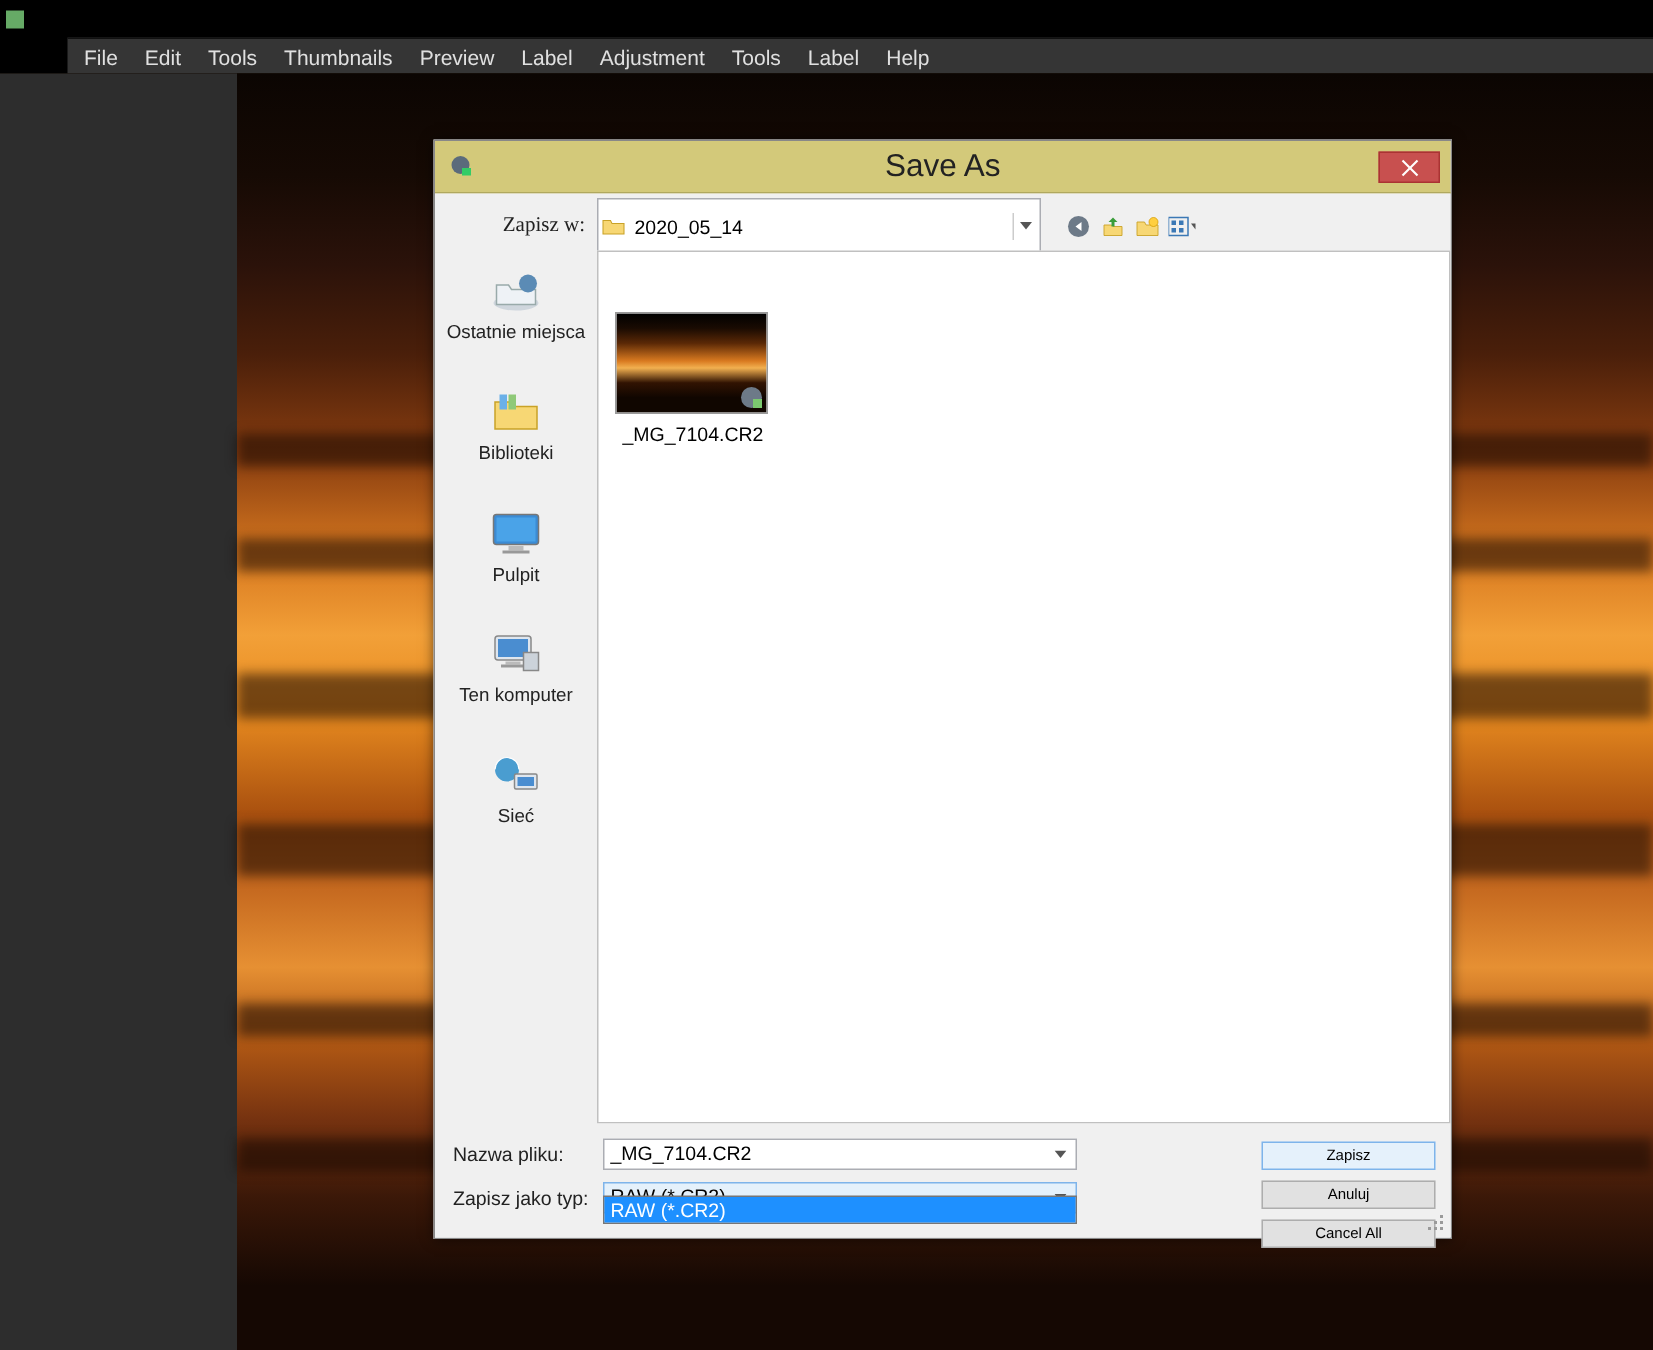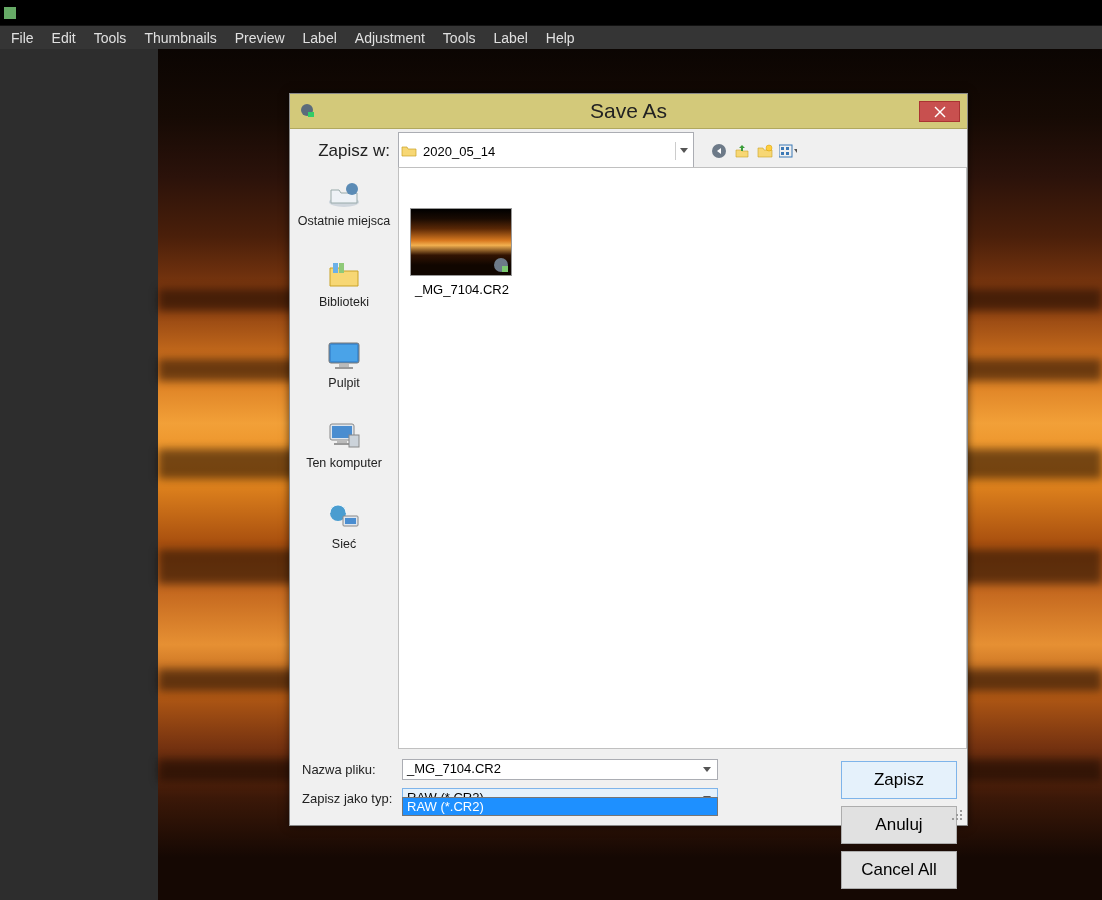--- a/index.html
+++ b/index.html
@@ -6,21 +6,21 @@
   html, body { width: 1102px; height: 900px; overflow: hidden; font-family: "Segoe UI", Tahoma, sans-serif; font-size: 13px; }
   body { background: #000; color: #fff; position: relative; }
 
   
   .titlebar { height: 25px; background: #000; display: flex; align-items: center; padding-left: 4px; }
   .titlebar .icon { width: 12px; height: 12px; background: #6a6; margin-right: 4px; }
   .titlebar .title { font-size: 18px; font-weight: 600; color: #fff; letter-spacing: 0.2px;}
   .titlebar .title .sep { color:#fff; }
   
   
-  .menubar { height: 24px; background: #353535; border-top: 1px solid #111; display: flex; align-items: center; padding: 0 2px; }
+  .menubar { height: 24px; background: #353535; border-top: 1px solid #111; display: flex; align-items: center; padding: 0 2px; margin-left: 45px; }
   .menubar .item { color: #e0e0e0; padding: 3px 9px; font-size: 14px; cursor: default; }
 
   
   .bgarea { position: absolute; left: 0; top: 49px; right: 0; bottom: 0; background:#1a0d00; }
   .bgleft { position:absolute; left:0; top:0; width:158px; bottom:0; background:#2d2d2d; }
   .sunset { position:absolute; left:158px; top:0; right:0; bottom:0; 
      background: linear-gradient(to bottom,
         #0b0502 0%, #160a04 8%, #2b120a 15%, #4a1f0a 22%,
         #8a3e10 30%, #d97a20 38%, #f2a038 44%, #e88b20 50%,
         #a9500f 58%, #c66a20 64%, #e69033 70%, #b05814 76%,
@@ -51,21 +51,21 @@
   .dlg-close {
     position:absolute; right:7px; top:7px; width:41px; height:21px;
     background:#c8504f; display:flex; align-items:center; justify-content:center;
     border:1px solid #a33; cursor:pointer;
   }
   .dlg-close svg { stroke:#fff; stroke-width:1.4; }
 
   .dlg-body { flex:1; background:#f0f0f0; display:flex; flex-direction:column; position:relative;}
   
   .row-top { height:38px; display:flex; align-items:center; padding: 6px 8px 0 8px;}
-  .row-top .lbl { width: 100px; text-align:right; padding-right:8px; font-size:17px; color:#222;}
+  .row-top .lbl { width: 100px; text-align:right; padding-right:8px; font-size:14px; color:#222;font-family:Liberation Serif, serif;}
   .folder-combo { width:296px; height:38px; border:1px solid #abadb3; background:#fff; display:flex; align-items:center; padding:0 2px; position:relative;}
   .folder-combo .fico { width:16px; height:16px; margin-right:6px; }
   .folder-combo .ftxt { flex:1; font-size:13px; color:#000;}
   .folder-combo .farrow { width:16px; height:18px; border-left:1px solid #ccc; display:flex; align-items:center; justify-content:center;}
   .tbicons { display:flex; gap:5px; margin-left:16px; align-items:center;}
   .tbicons .tb { width:18px; height:18px; display:flex; align-items:center; justify-content:center; cursor:pointer;}
 
   .midrow { flex:1; display:flex; background:#f0f0f0; border-top: 0; }
   .places { width:108px; background:#f0f0f0; display:flex; flex-direction:column; align-items:center; padding-top:6px; gap:15px;}
   .place { width: 100%; text-align:center; padding: 4px 2px 10px; cursor:pointer;}
@@ -88,21 +88,21 @@
   .name-input { width:316px; height:21px; border:1px solid #abadb3; background:#fff; font-size:13px; padding:1px 4px; position:relative;}
   .name-input .ntxt{ color:#000; }
   .name-input .narrow { position:absolute; right:2px; top:2px; width:16px; height:15px; display:flex; align-items:center; justify-content:center;}
   .type-combo { width:316px; height:21px; border:1px solid #7eb4ea; background:#e5f1fb; font-size:13px; padding:1px 4px; position:relative;}
   .type-combo .ttxt{ color:#000; }
   .type-combo .tarrow { position:absolute; right:2px; top:2px; width:16px; height:15px; display:flex; align-items:center; justify-content:center;}
   .dropdown-list{ position:absolute; left:112px; top:48px; width:316px; border:1px solid #767676; background:#fff; z-index:10;}
   .dropdown-list .opt{ background:#1e90ff; color:#fff; font-size:13px; padding:1px 4px;}
   
   .btncol { position:absolute; right:10px; top:12px; display:flex; flex-direction:column; gap:7px;}
-  .btn { width:116px; height:38px; border:1px solid #adadad; background:#e1e1e1; font-size:17px; display:flex; align-items:center; justify-content:center; cursor:pointer;}
+  .btn { width:116px; height:19px; border:1px solid #adadad; background:#e1e1e1; font-size:10px; display:flex; align-items:center; justify-content:center; cursor:pointer;}
   .btn:first-child{ border:1px solid #7eb4ea; background:#e5f1fb;}
   
   .resizer{ position:absolute; right:3px; bottom:3px; width:12px; height:12px;}
   .resizer svg{display:block;}
 
   
   svg { pointer-events: none; }
 </style>
 </head>
 <body>

